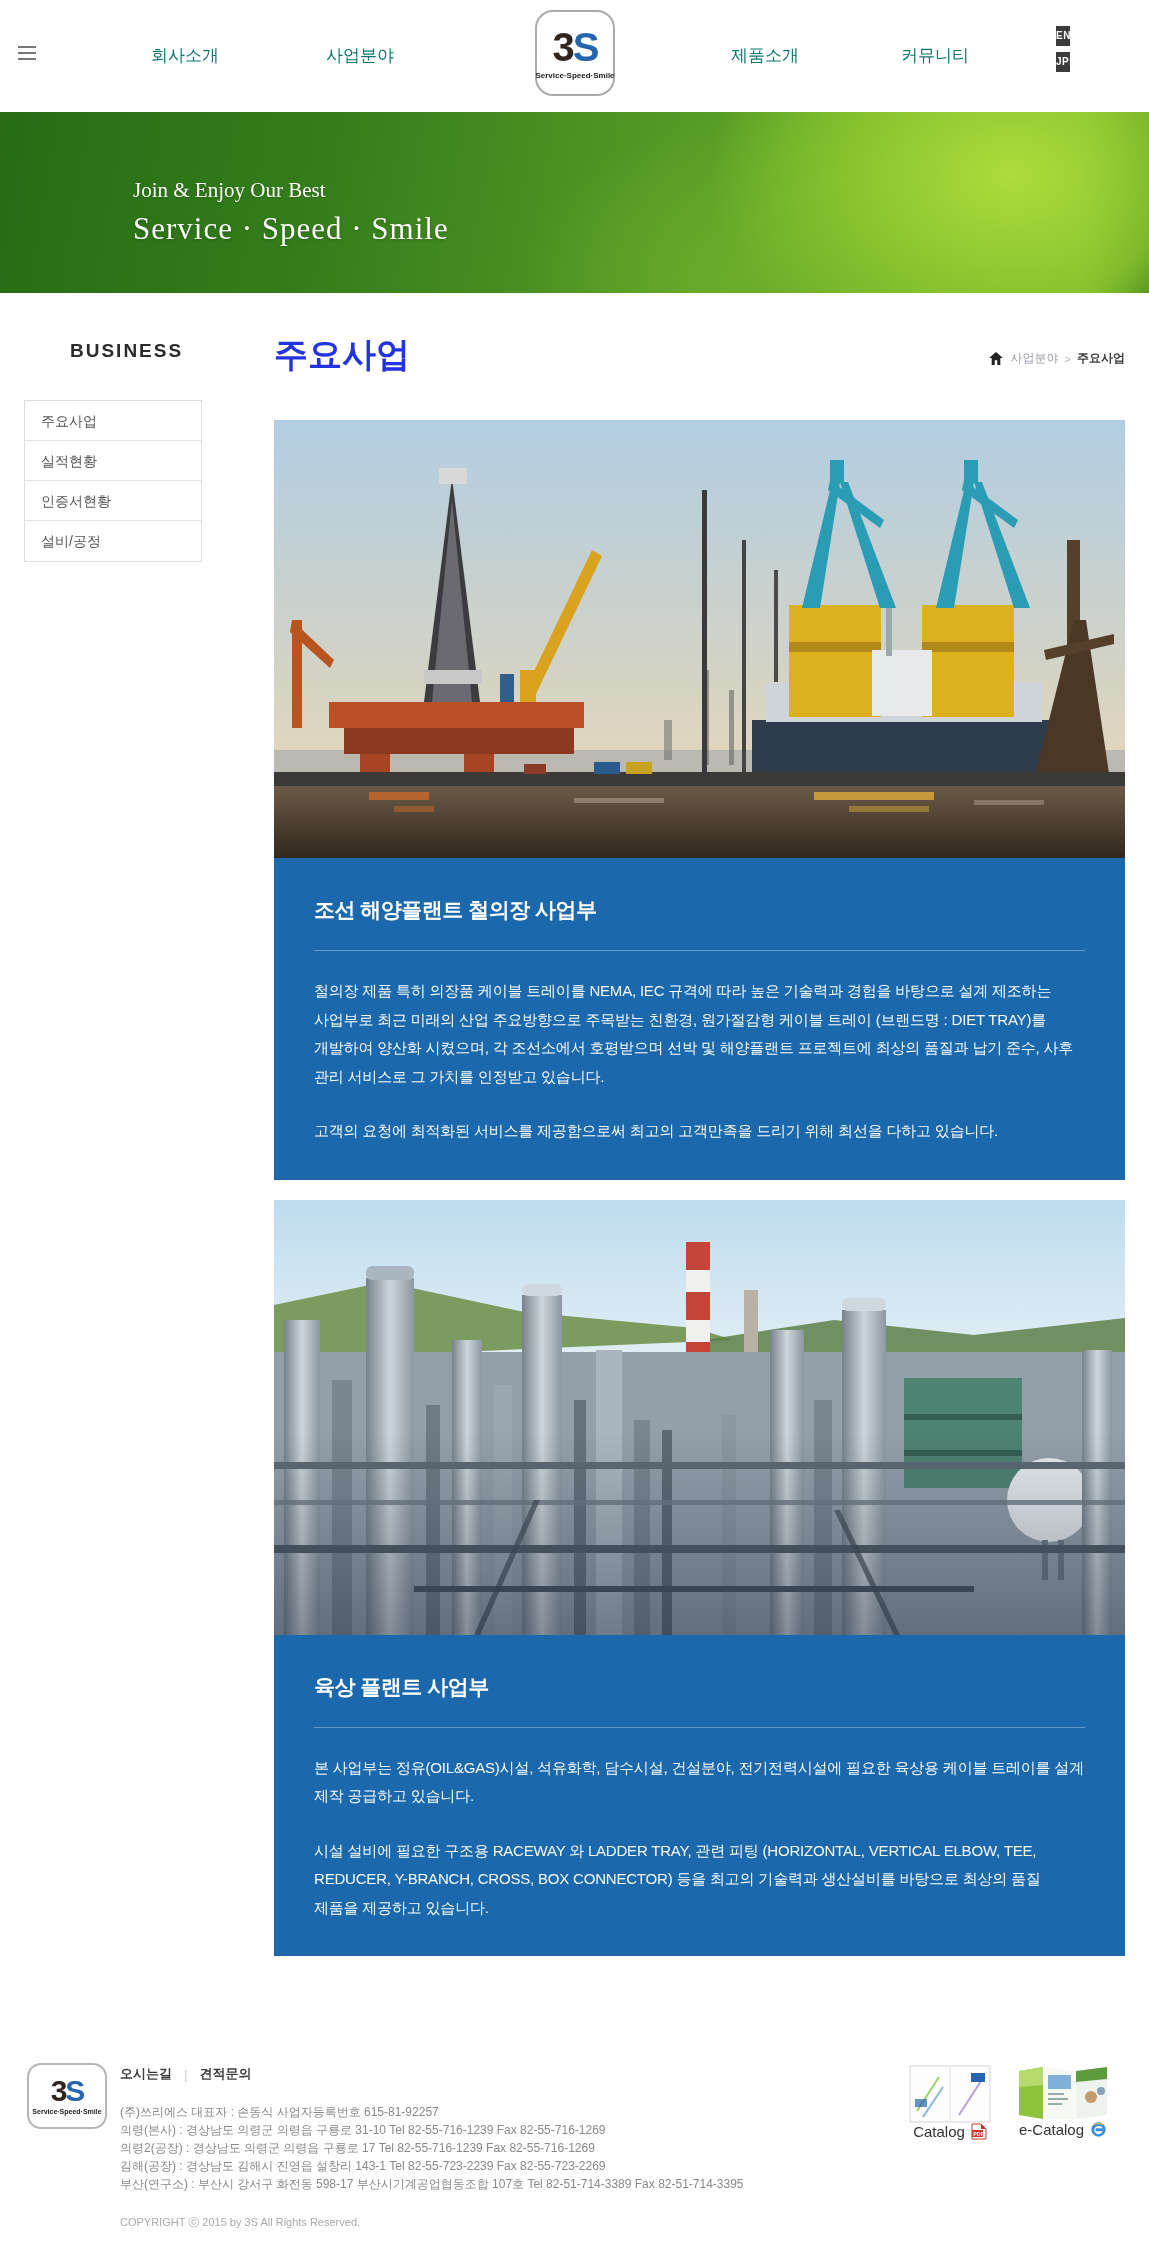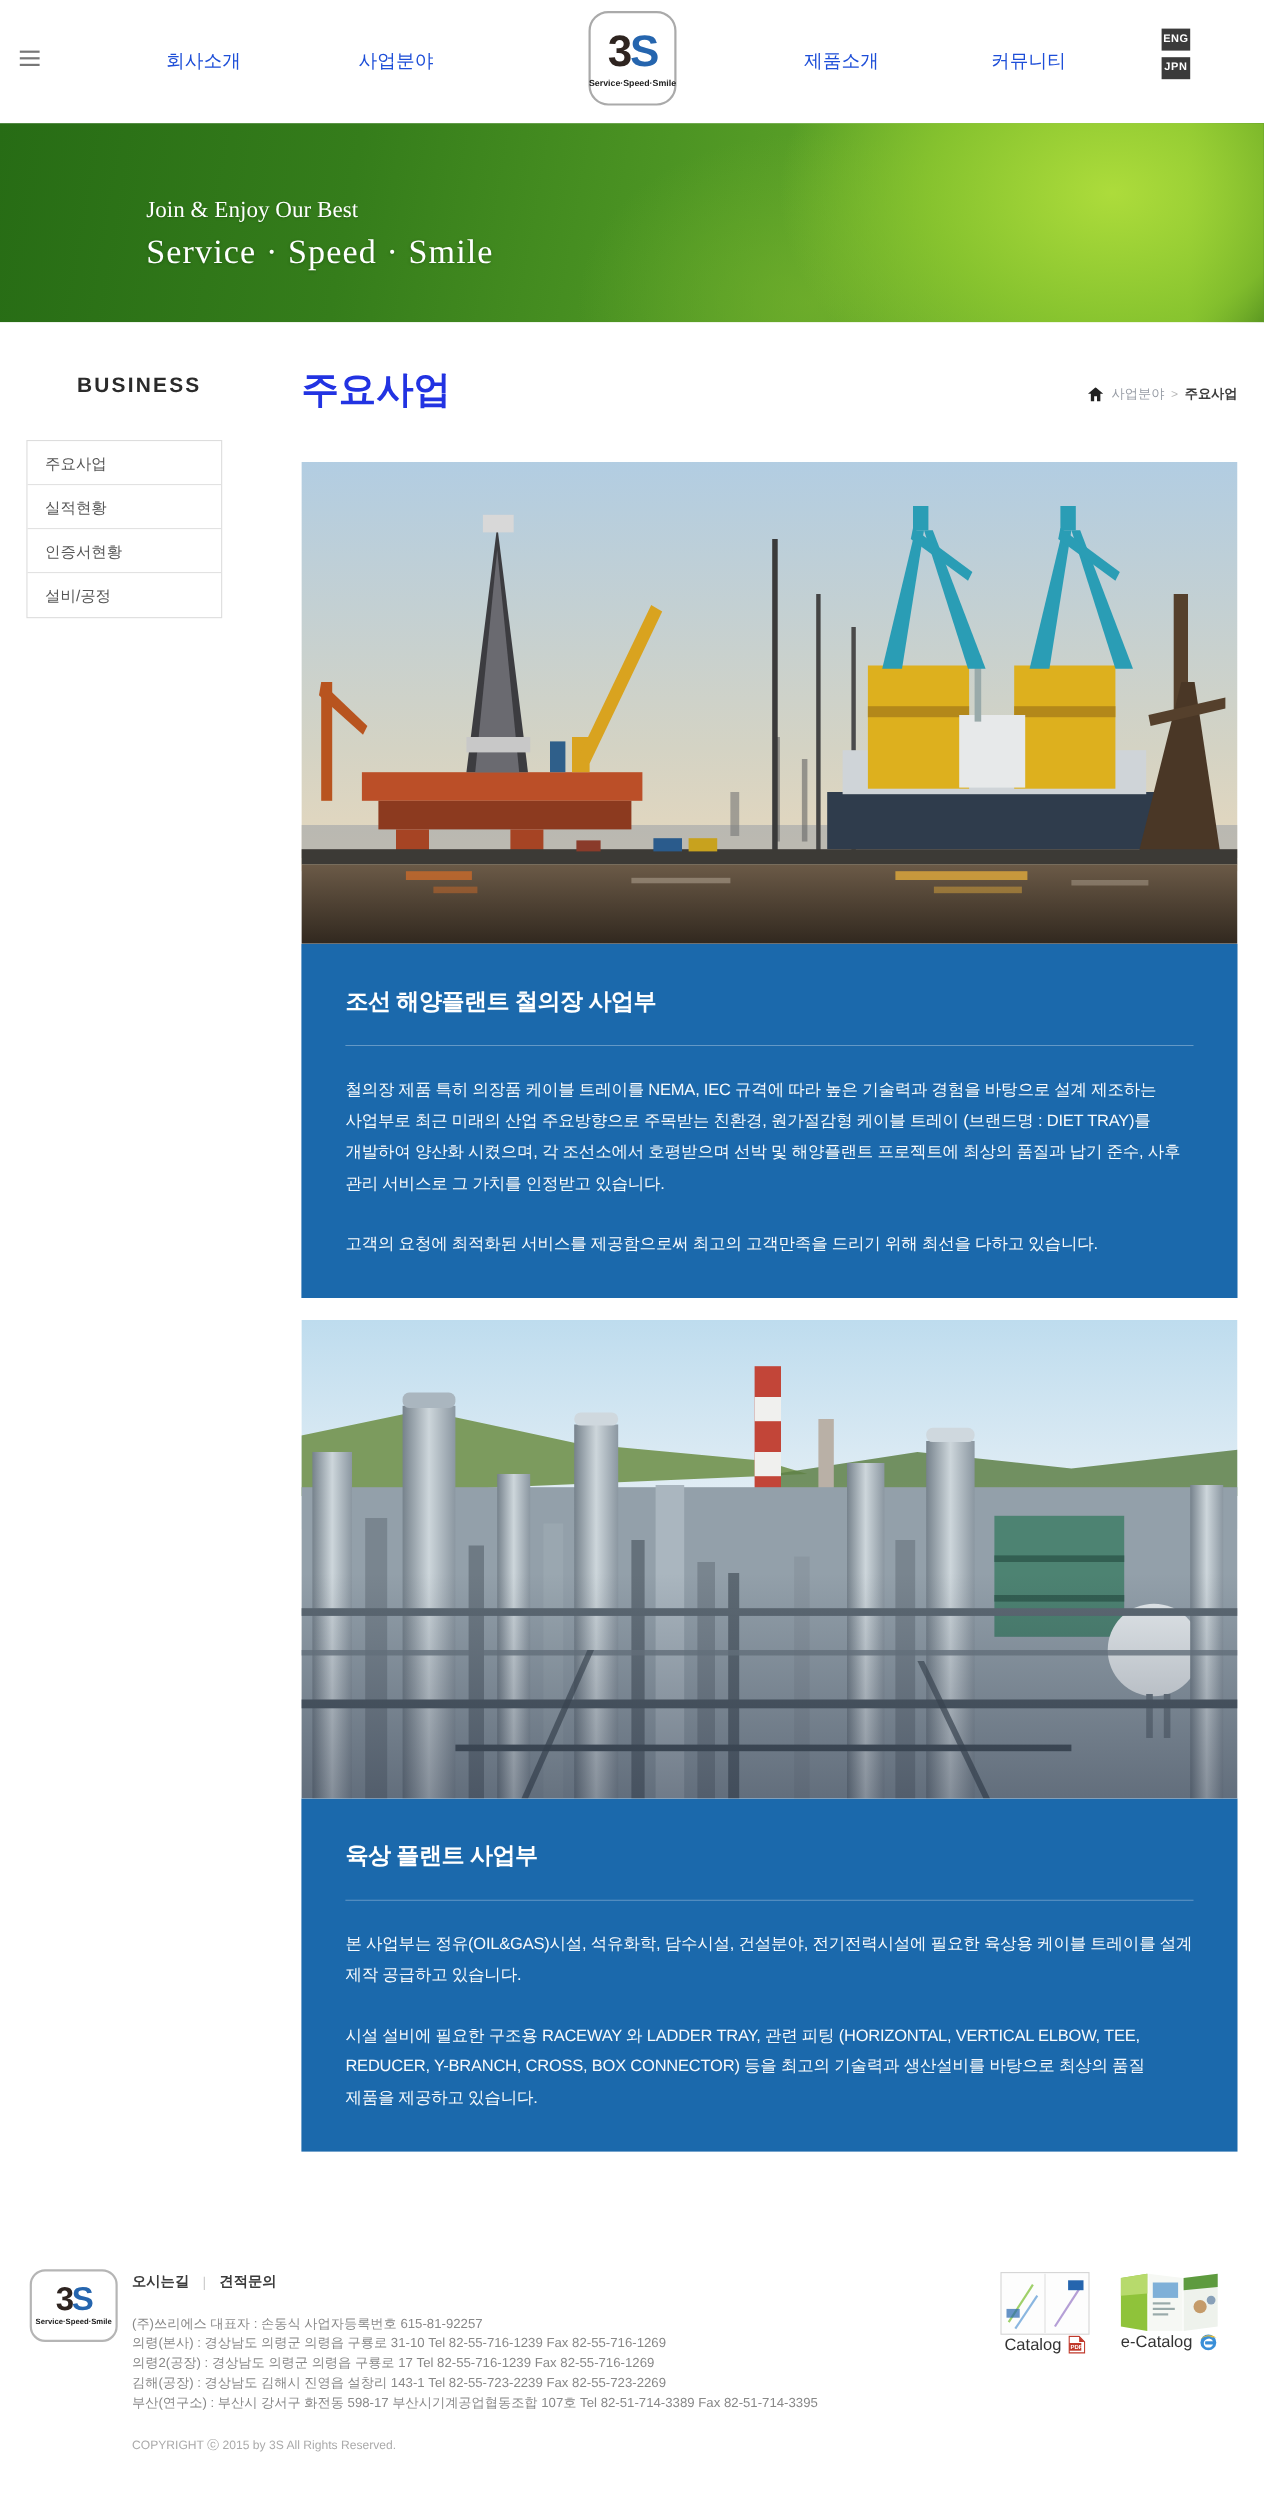--- a/index.html
+++ b/index.html
@@ -9,38 +9,38 @@
     font-family:"Liberation Sans","DejaVu Sans",sans-serif;
     color:#555; overflow-x:hidden;
   }
 
   
   .header { position:relative; height:112px; background:#fff; }
   .hamburger { position:absolute; left:18px; top:46px; width:18px; height:14px; cursor:pointer; }
   .hamburger span { display:block; height:2px; background:#777; margin-bottom:4px; }
   .nav-item {
     position:absolute; top:44px; transform:translateX(-50%);
-    font-size:17px; color:#1d4ed8; letter-spacing:0; cursor:pointer; white-space:nowrap;
+    font-size:17px; color:#0f766e; letter-spacing:0; cursor:pointer; white-space:nowrap;
   }
   .nav-company  { left:185px; }
   .nav-business { left:360px; }
   .nav-product  { left:765px; }
   .nav-community{ left:935px; }
   .logo-badge {
     position:absolute; left:575px; top:10px; transform:translateX(-50%);
     width:80px; height:86px; border:2px solid #aaa; border-radius:18px; background:#fff;
     display:flex; flex-direction:column; align-items:center; justify-content:center; cursor:pointer;
   }
   .logo-mark { font-weight:bold; font-size:40px; line-height:40px; letter-spacing:-2px; }
   .logo-mark .m3 { color:#2e2420; }
   .logo-mark .ms { color:#2565ae; }
   .logo-tagline { font-size:8px; font-weight:bold; color:#222; margin-top:4px; letter-spacing:0; white-space:nowrap; }
   .lang-box { position:absolute; right:59px; top:26px; width:34px; }
   .lang-btn {
-    display:block; width:26px; height:20px; background:#3b3b3b; color:#fff;
+    display:block; width:14px; height:20px; background:#3b3b3b; color:#fff;
     font-size:10px; font-weight:bold; text-align:center; line-height:20px;
     margin-bottom:6px; cursor:pointer; letter-spacing:.5px;
   }
 
   
   .hero {
     position:relative; height:181px; overflow:hidden;
     background:
       radial-gradient(ellipse 420px 300px at 88% 35%, rgba(176,222,60,.95) 0%, rgba(140,199,47,.85) 40%, rgba(140,199,47,0) 72%),
       radial-gradient(ellipse 300px 220px at 64% 90%, rgba(120,180,45,.6) 0%, rgba(120,180,45,0) 70%),

